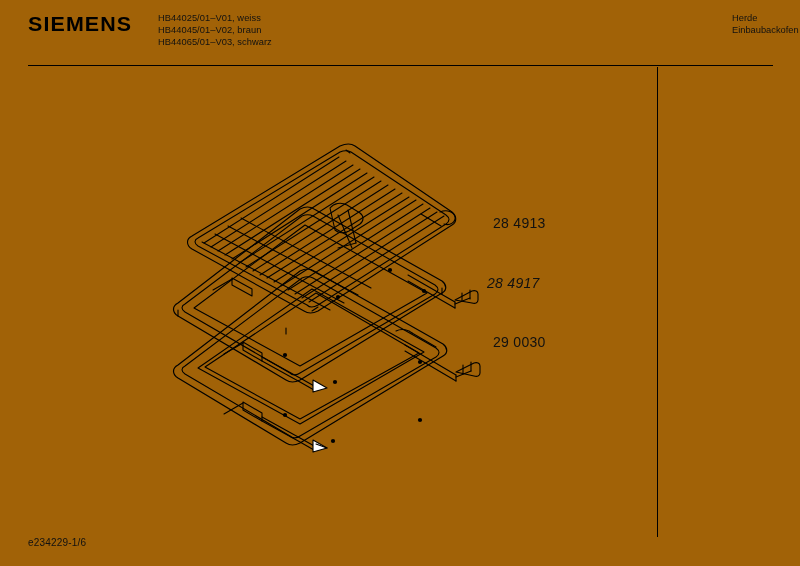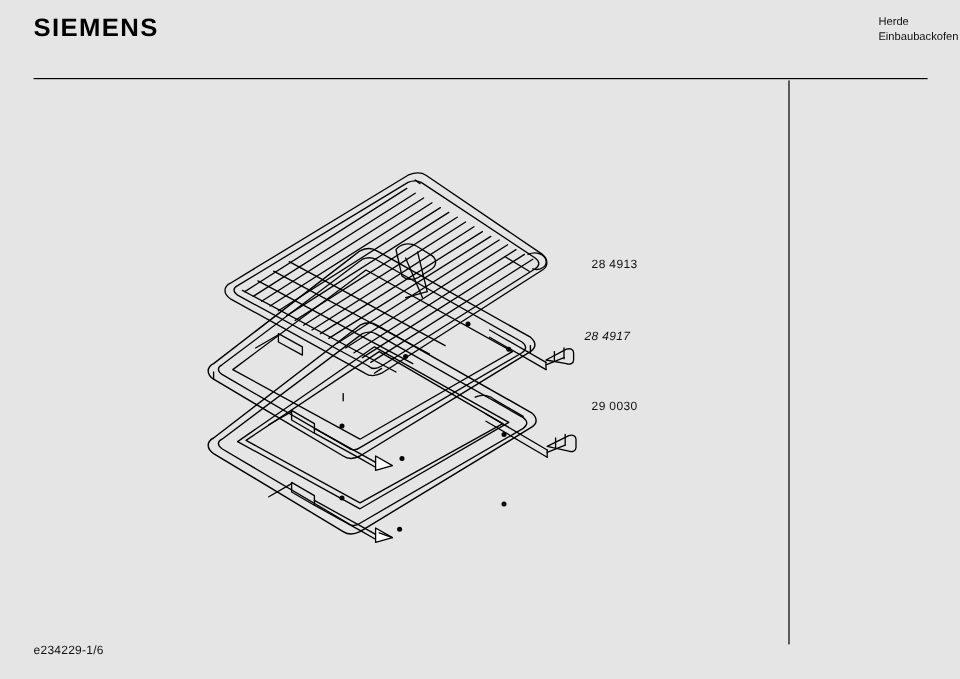--- a/index.html
+++ b/index.html
@@ -5,21 +5,21 @@
 <style>
   html, body {
     margin: 0;
     padding: 0;
     background: #ffffff;
   }
   #page {
     position: relative;
     width: 800px;
     height: 566px;
-    background: #e5e5e5;
+    background: #a16207;
     overflow: hidden;
     font-family: "Liberation Sans", sans-serif;
     color: #000000;
   }
 
   
   .brand {
     position: absolute;
     left: 28px;
     top: 13px;
@@ -87,36 +87,41 @@
     position: absolute;
     left: 0;
     top: 0;
     width: 800px;
     height: 566px;
   }
 
   
   .callout {
     position: absolute;
-    font-size: 10px;
+    font-size: 14px;
     letter-spacing: 0.3px;
     color: #111;
     white-space: nowrap;
   }
   .callout.c1 { left: 493px; top: 215px; }
   .callout.c2 { left: 487px; top: 275px; font-style: italic; }
   .callout.c3 { left: 493px; top: 334px; }
 </style>
 </head>
 <body>
 
 <div id="page">
 
   <div class="brand">SIEMENS</div>
 
+  <div class="model-block">
+    <div>HB44025/01–V01, weiss</div>
+    <div>HB44045/01–V02, braun</div>
+    <div>HB44065/01–V03, schwarz</div>
+  </div>
 
   <div class="dept-block">
     <div>Herde</div>
     <div>Einbaubackofen</div>
   </div>
 
   <div class="rule-h"></div>
   <div class="rule-v"></div>
 
   <svg id="drawing" viewBox="0 0 800 566" width="800" height="566" xmlns="http://www.w3.org/2000/svg">

